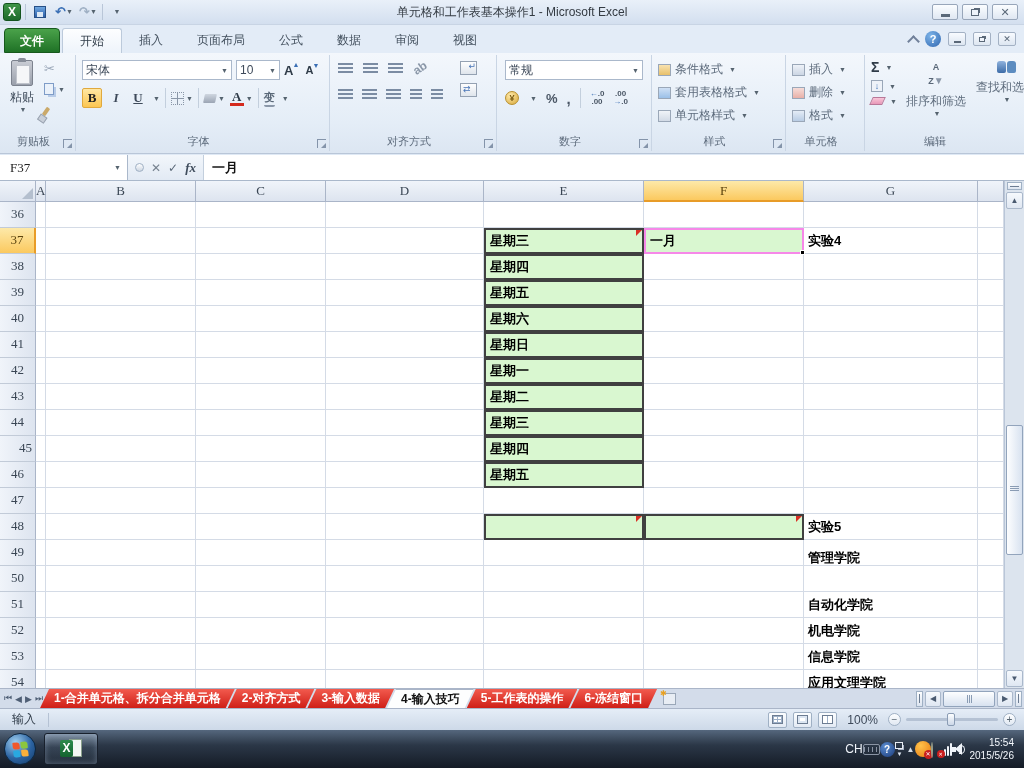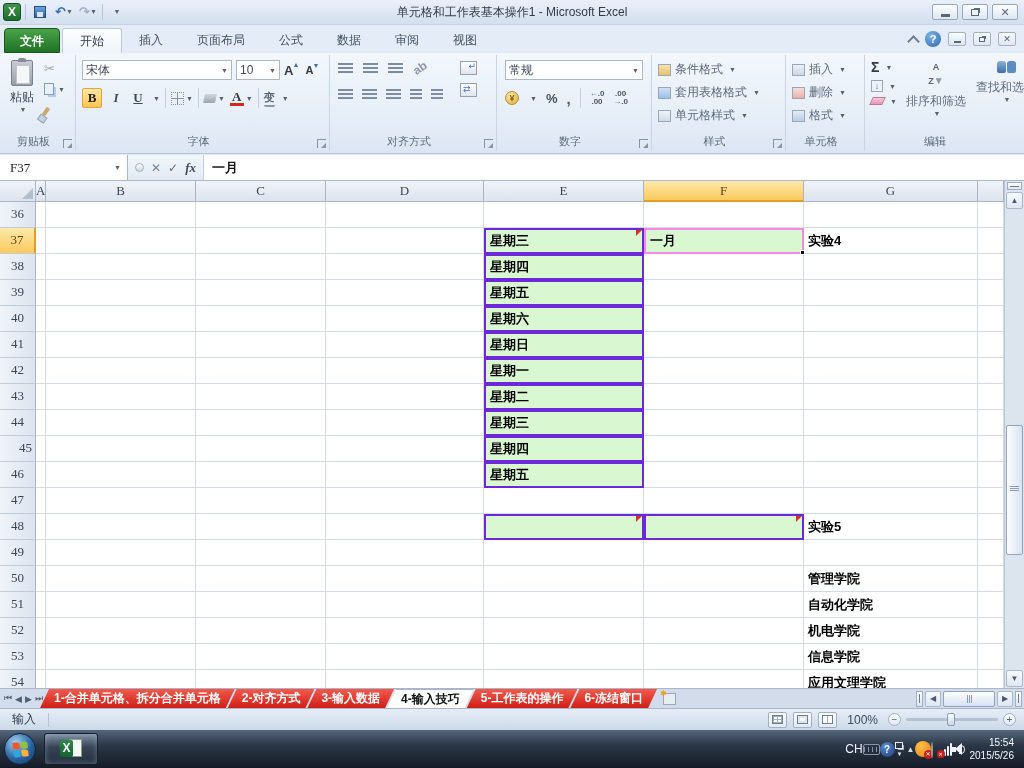--- a/index.html
+++ b/index.html
@@ -158,21 +158,21 @@
     border-right:1px solid #aab5c8; border-bottom:1px solid #aab5c8; }
   .corner-box::after { content:""; position:absolute; right:2px; bottom:2px; border-style:solid; border-width:0 0 11px 11px;
     border-color:transparent transparent #b4bfce transparent; }
   .row-head { position:absolute; left:0; width:36px; background:linear-gradient(to right,#f0f4fa,#dde4ef);
     border-right:1px solid #aab5c8; border-bottom:1px solid #c2cbd8; text-align:center;
     font-family:"Liberation Serif",serif; font-size:13px; color:#3a4654; }
   .row-head.sel { background:linear-gradient(#fde9a9,#fbc95f); border-right:2px solid #e89c28; color:#5a430e; }
   .vline { position:absolute; top:21px; width:1px; background:#d4dbe6; }
   .hline { position:absolute; left:36px; height:1px; background:#d4dbe6; }
   .cell { position:absolute; display:flex; align-items:center; padding-left:4px; font-weight:bold; color:#000; font-size:13px; white-space:nowrap; overflow:visible; }
-  .cell.green { background:#d9f7d0; border:2px solid #6d28d9; z-index:2; }
+  .cell.green { background:#d9f7d0; border:2px solid #404040; z-index:2; }
   .cell.editing { background:#d9f7d0; border:2px solid #f688e8; z-index:3; }
   .cell.editing .fill-handle { position:absolute; right:-3px; bottom:-3px; width:5px; height:5px; background:#000; border:1px solid #fff; }
   .cell.plain { z-index:2; }
   .comment-mark { position:absolute; right:0; top:0; width:0; height:0; border-style:solid; border-width:6px 6px 0 0; border-color:#d93025 transparent transparent transparent; right:0; }
 
   
   .vscroll { position:absolute; right:0; top:181px; width:20px; height:507px; background:#dce4ee; border-left:1px solid #b9c6d8; }
   .vs-split { position:absolute; left:2px; top:1px; width:15px; height:8px; background:linear-gradient(#fdfeff,#dce4f0); border:1px solid #9fb0c4; }
   .vs-split::after { content:""; display:block; margin:3px auto 0; width:9px; height:1px; background:#6c7c92; }
   .vs-btn { position:absolute; left:1px; width:17px; height:17px; display:flex; align-items:center; justify-content:center;
@@ -623,21 +623,21 @@
         <span></span>
         <div class="comment-mark"></div>
       </div>
       <div class="cell green" style="left: 644px; top: 333px; width: 160px; height: 26px;">
         <span></span>
         <div class="comment-mark"></div>
       </div>
       <div class="cell plain" style="left: 804px; top: 333px; width: 174px; height: 26px;">
         <span>实验5</span>
       </div>
-      <div class="cell plain" style="left: 804px; top: 385px; width: 174px; height: 26px;">
+      <div class="cell plain" style="left: 804px; top: 364px; width: 174px; height: 26px;">
         <span>管理学院</span>
       </div>
       <div class="cell plain" style="left: 804px; top: 411px; width: 174px; height: 26px;">
         <span>自动化学院</span>
       </div>
       <div class="cell plain" style="left: 804px; top: 463px; width: 174px; height: 26px;">
         <span>信息学院</span>
       </div>
       <div class="cell plain" style="left: 804px; top: 437px; width: 174px; height: 26px;">
         <span>机电学院</span>

